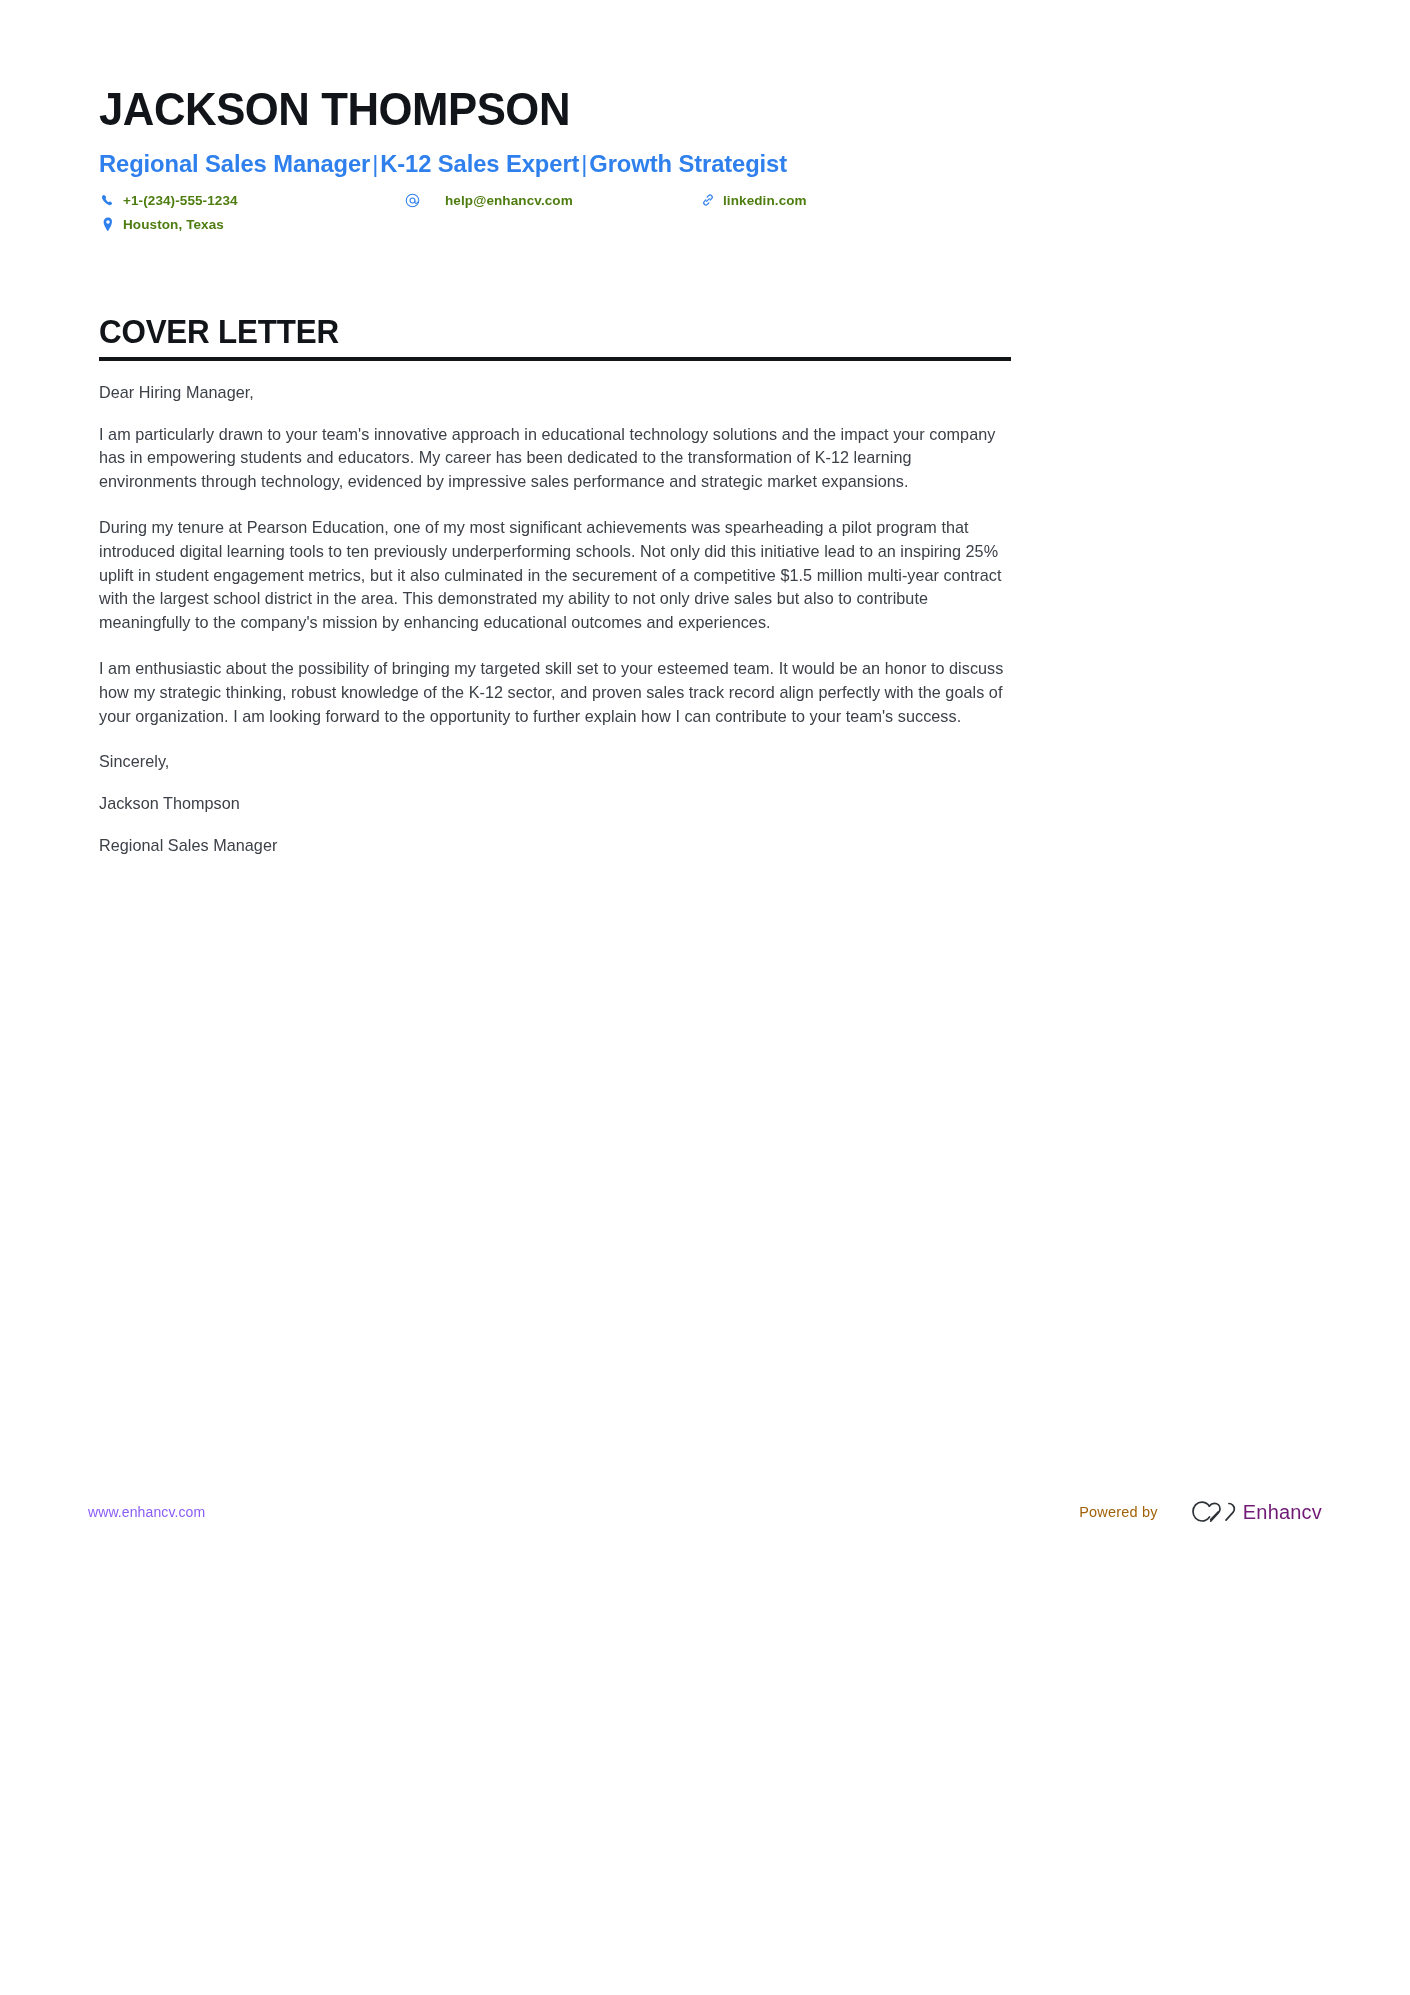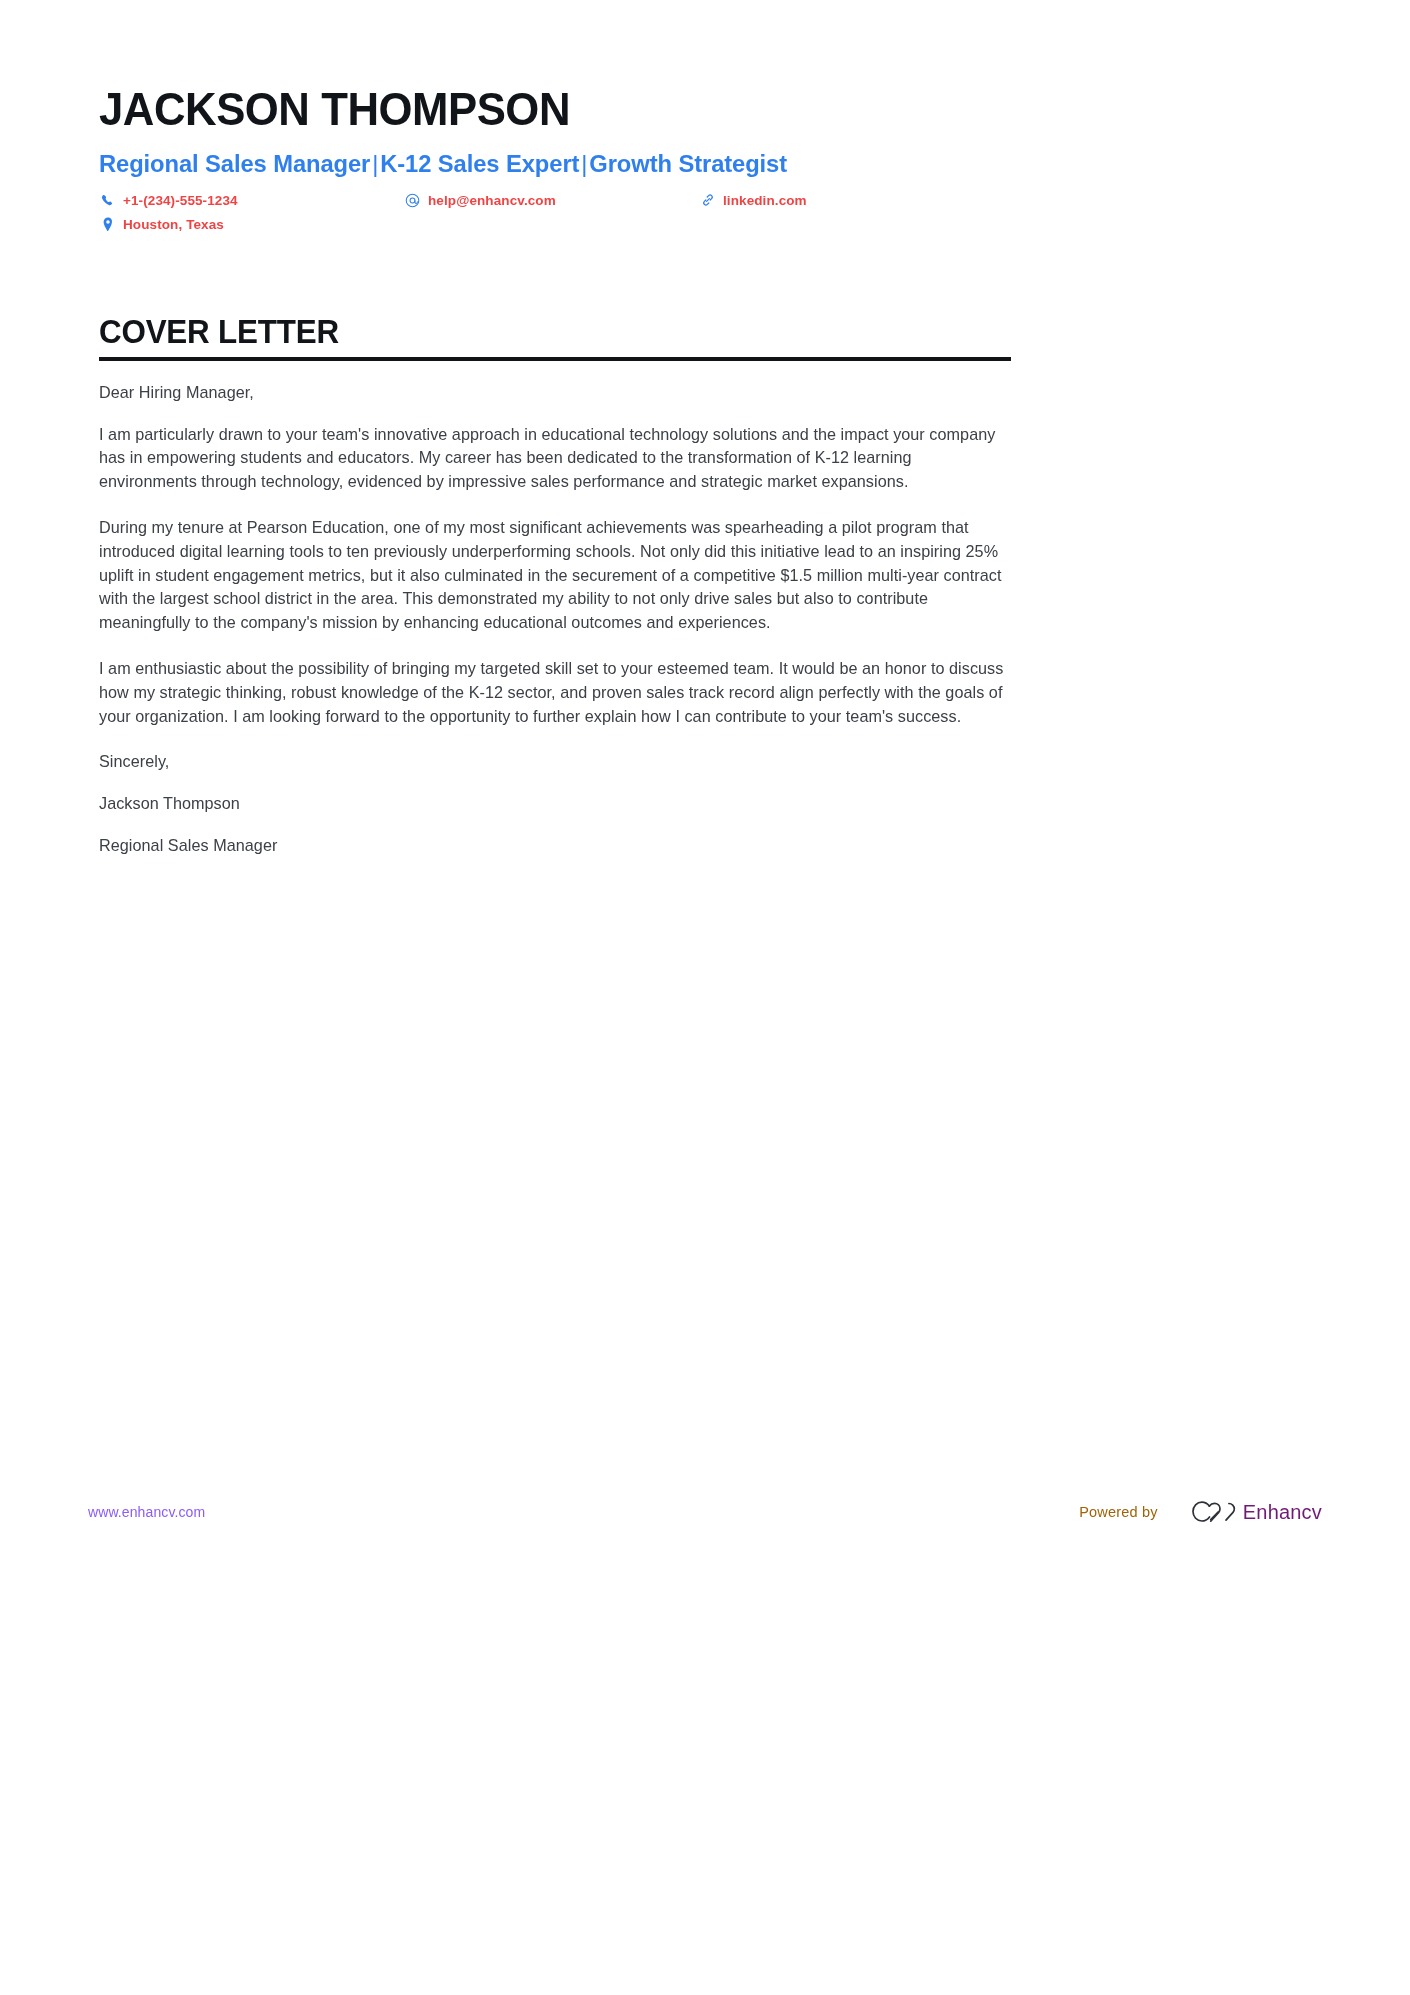--- a/index.html
+++ b/index.html
@@ -66,37 +66,37 @@
   .contact-row {
     display: flex;
     align-items: flex-start;
     margin-bottom: 9px;
   }
   .contact-item {
     display: flex;
     align-items: center;
     font-size: 13.5px;
     font-weight: bold;
-    color: #ef4444;
+    color: #4d7c0f;
     letter-spacing: 0.1px;
     white-space: nowrap;
   }
   .contact-item .ico {
     display: inline-flex;
     align-items: center;
     justify-content: center;
     width: 17px;
     height: 15px;
     margin-right: 7px;
     color: #2f80ed;
     flex: 0 0 auto;
   }
   .contact-item .ico svg { display: block; }
   .c-phone  { width: 305px; }
-  .c-email  { width: 295px; }
+  .c-email  { width: 295px; gap: 17px; }
   .c-link   { width: auto; }
   .c-loc    { width: 305px; }
 
   
   .section-title {
     font-family: "Liberation Sans Narrow", "Liberation Sans", sans-serif;
     font-size: 33px;
     font-weight: bold;
     color: #111418;
     letter-spacing: -0.2px;

